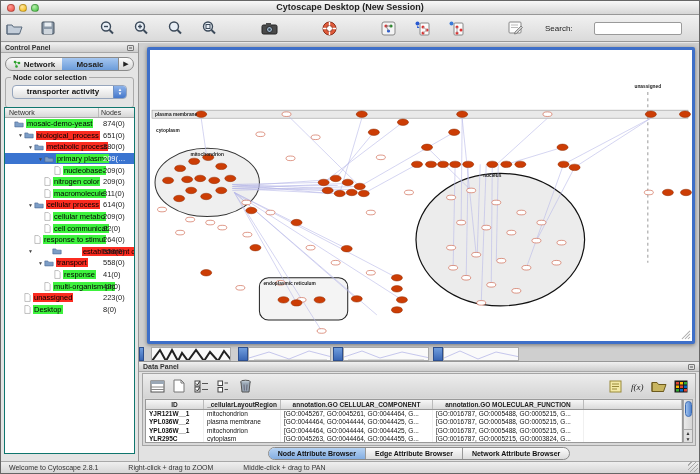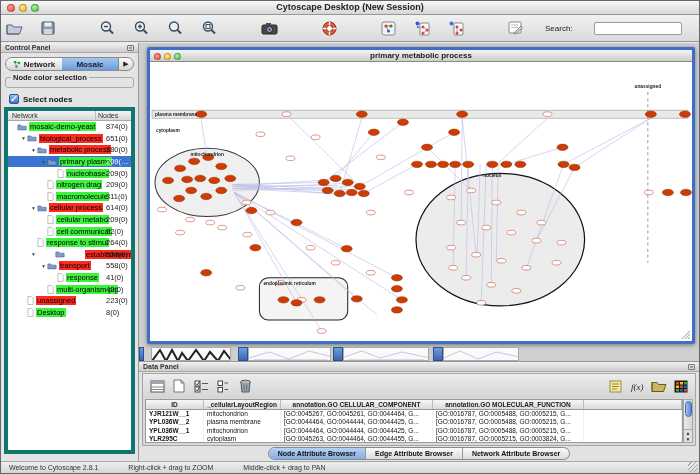--- a/index.html
+++ b/index.html
@@ -35,21 +35,21 @@
   .cp-tab{flex:1;font-size:8px;font-weight:bold;display:flex;align-items:center;justify-content:center;gap:3px;color:#222;}
   .cp-tab.selected{background:linear-gradient(#a5c6f0,#6c9cda);}
   .cp-tab-arrow{width:15px;border-left:1px solid #8a8a8a;display:flex;align-items:center;justify-content:center;font-size:7px;color:#222;}
   .groupbox{margin:6px 4px 0;border:1px solid #aaa;border-radius:3px;padding:7px 4px 2px;position:relative;}
   .gb-title{position:absolute;top:-5px;left:5px;background:#e4e4e4;padding:0 2px;font-size:7.5px;font-weight:bold;color:#222;}
   .dropdown{height:14px;border:1px solid #96a5bc;border-radius:4px;background:linear-gradient(#ffffff,#dfdfdf);display:flex;align-items:stretch;margin:0 2px 6px;overflow:hidden;}
   .dd-label{flex:1;text-align:center;font-size:8px;font-weight:bold;line-height:12px;color:#111;}
   .dd-stepper{width:13px;border-left:1px solid #6d8fc4;background:linear-gradient(#8cb2ea,#4678cb);color:#fff;font-size:4.5px;display:flex;flex-direction:column;align-items:center;justify-content:center;line-height:4px;}
   .checkbox-row{display:flex;align-items:center;gap:4px;margin:6px 0 0 8px;font-size:8px;font-weight:bold;color:#111;}
   .checkbox{width:10px;height:10px;border-radius:2px;background:linear-gradient(#9dbdee,#3b72c8);border:1px solid #2f5596;color:#fff;font-size:9px;line-height:9px;text-align:center;}
-  .tree{position:absolute;top:64px;left:3px;right:3px;bottom:7px;background:#fff;border:4px solid #0f766e;overflow:hidden;}
+  .tree{position:absolute;top:64px;left:3px;right:3px;bottom:7px;background:#fff;border:1px solid #0f766e;overflow:hidden;}
   .tree-header{display:flex;height:10px;background:linear-gradient(#f5f5f5,#d7d7d7);border-bottom:1px solid #aaa;font-size:7px;color:#333;}
   .th-network{flex:1;padding-left:4px;border-right:1px solid #bbb;line-height:10px;}
   .th-nodes{width:35px;padding-left:2px;line-height:10px;}
   .trow{position:relative;height:11.6px;display:flex;align-items:center;font-size:7.5px;white-space:nowrap;}
   .trow.selected{background:#3a74d0;}
   .arr{font-size:5px;color:#444;margin-right:1px;flex:none;}
   .arr-sp{width:6px;flex:none;}
   .ticon{margin-right:2px;display:flex;flex:none;}
   .labelclip{overflow:hidden;display:flex;flex:none;}
   .tlabel{padding:0 1px;color:#000;}
@@ -247,20 +247,27 @@
             </svg>
           <span>Network</span>
         </span>
         <span class="cp-tab selected">
           <span>Mosaic</span>
         </span>
         <span class="cp-tab-arrow">▶</span>
       </div>
       <div class="groupbox">
         <span class="gb-title">Node color selection</span>
+        <div class="dropdown">
+          <span class="dd-label">transporter activity</span>
+          <span class="dd-stepper">
+              <span>▲</span>
+              <span>▼</span>
+            </span>
+        </div>
       </div>
       <div class="checkbox-row">
         <span class="checkbox">✓</span>
         <span>Select nodes</span>
       </div>
       <div class="tree">
         <div class="tree-header">
           <span class="th-network">Network</span>
           <span class="th-nodes">Nodes</span>
         </div>
@@ -326,21 +333,21 @@
               <span class="tcount">209(0)</span>
             </div>
             <div class="trow" style="padding-left: 33px;">
               <span class="arr-sp"></span>
               <span class="ticon">
                 <svg width="7" height="9" viewBox="0 0 8 10">
                   <path d="M1 0.5 H5 L7 2.5 V9.5 H1 Z" fill="#fff" stroke="#999" stroke-width="0.7"></path>
                 </svg>
               </span>
               <span class="labelclip" style="max-width: 62px;">
-                <span class="tlabel green">nitrogen drag</span>
+                <span class="tlabel green">nitrogen color</span>
               </span>
               <span class="tcount">209(0)</span>
             </div>
             <div class="trow" style="padding-left: 33px;">
               <span class="arr-sp"></span>
               <span class="ticon">
                 <svg width="7" height="9" viewBox="0 0 8 10">
                   <path d="M1 0.5 H5 L7 2.5 V9.5 H1 Z" fill="#fff" stroke="#999" stroke-width="0.7"></path>
                 </svg>
               </span>
@@ -468,28 +475,20 @@
                 <span class="tlabel green">Desktop</span>
               </span>
               <span class="tcount">8(0)</span>
             </div>
           </div>
       </div>
     </div>
 
     <div class="desktop">
       <div class="net-window">
-        <div class="nw-titlebar">
-          <span class="nw-lights">
-            <span class="light l-red"></span>
-            <span class="light l-yellow"></span>
-            <span class="light l-green"></span>
-          </span>
-          <span>primary metabolic process</span>
-        </div>
         <div class="nw-canvas">
           <svg id="graph-svg" viewBox="0 0 540 278" preserveAspectRatio="none">
               <rect x="2" y="48" width="534" height="8" fill="#e9e9e9" stroke="#999" stroke-width="0.6"></rect>
               <ellipse cx="57" cy="120" rx="52" ry="34" fill="#efefef" stroke="#333" stroke-width="1"></ellipse>
               <ellipse cx="349" cy="177" rx="84" ry="66" fill="#ececec" stroke="#111" stroke-width="1.2"></ellipse>
               <rect x="109" y="215" width="88" height="42" rx="9" fill="#f4f4f4" stroke="#222" stroke-width="1"></rect>
               <line x1="496" y1="30" x2="496" y2="200" stroke="#9a9a9a" stroke-width="1" stroke-dasharray="3,3"></line>
               <line x1="82" y1="122" x2="171" y2="120" stroke="#b7b9e8" stroke-width="0.7" opacity="0.85"></line>
               <line x1="82" y1="122" x2="175" y2="126" stroke="#b7b9e8" stroke-width="0.7" opacity="0.85"></line>
               <line x1="82" y1="122" x2="179" y2="131" stroke="#b7b9e8" stroke-width="0.7" opacity="0.85"></line>

